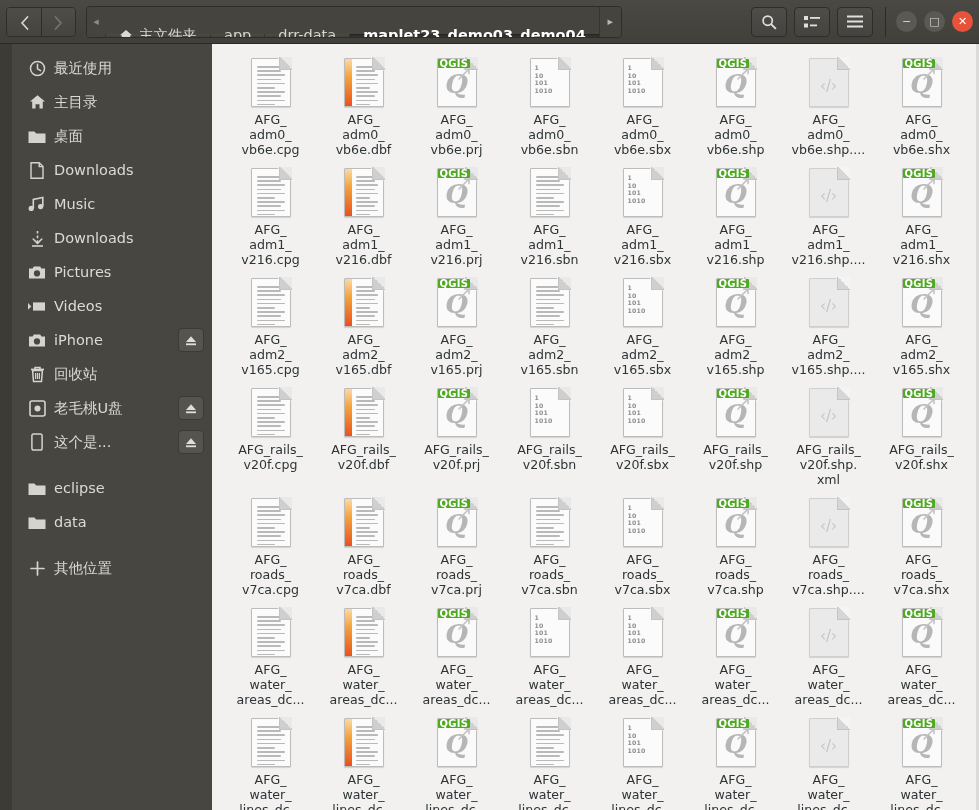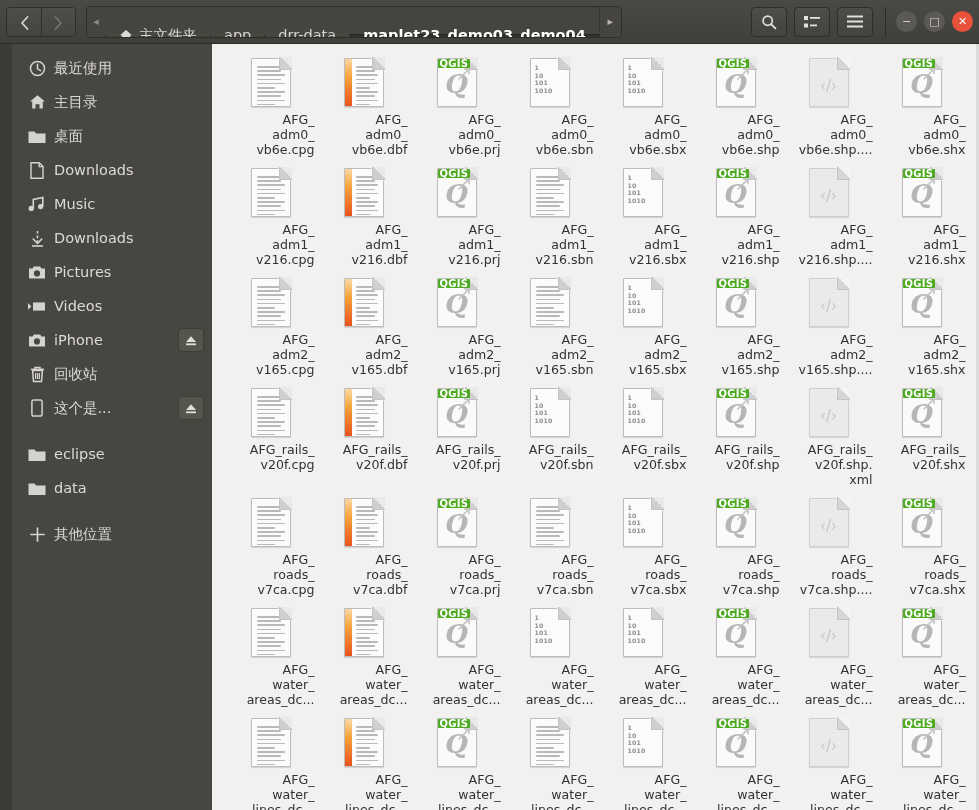--- a/index.html
+++ b/index.html
@@ -121,21 +121,21 @@
   }
   .cell {
     width: 93px; height: 110px;
     display: flex; flex-direction: column; align-items: center;
     padding-top: 6px;
     cursor: pointer;
   }
   .cell .label {
     margin-top: 5px;
     width: 88px;
-    text-align: right;
+    text-align: center;
     font-size: 12.6px;
     line-height: 15px;
     color: #2e3436;
     font-family: "DejaVu Sans", "Liberation Sans", sans-serif;
     word-break: break-all;
   }
 
   
   .ficon { width: 40px; height: 49px; position: relative; }
   .ficon .page {
@@ -383,20 +383,35 @@
               <path d="M1 3.4 H14" stroke="#d5d3cf" stroke-width="1.6"></path>
               <path d="M5 3.4 V1.6 h5 V3.4" stroke="#d5d3cf" stroke-width="1.5" fill="none"></path>
               <path d="M2.6 4.4 h9.8 l-0.9 11.2 h-8 Z" fill="none" stroke="#d5d3cf" stroke-width="1.5"></path>
               <path d="M5.6 7 V13 M7.5 7 V13 M9.4 7 V13" stroke="#d5d3cf" stroke-width="1.2"></path>
             </svg>
           </span>
           <span class="lbl">回收站</span>
         </div>
         <div class="side-item">
           <span class="ico">
+            <svg width="17" height="17" viewBox="0 0 17 17">
+              <rect x="1" y="1" width="15" height="15" rx="2" fill="none" stroke="#d5d3cf" stroke-width="1.6"></rect>
+              <circle cx="8.5" cy="8.5" r="3" fill="#d5d3cf"></circle>
+            </svg>
+          </span>
+          <span class="lbl">老毛桃U盘</span>
+          <span class="eject">
+            <svg width="12" height="11" viewBox="0 0 12 11">
+              <path d="M6 1.2 L11 7 H1 Z" fill="#e0ded9"></path>
+              <rect x="1" y="8.4" width="10" height="1.8" fill="#e0ded9"></rect>
+            </svg>
+          </span>
+        </div>
+        <div class="side-item">
+          <span class="ico">
             <svg width="12" height="18" viewBox="0 0 12 18">
               <rect x="0.9" y="0.9" width="10.2" height="16.2" rx="1.8" fill="none" stroke="#d5d3cf" stroke-width="1.5"></rect>
             </svg>
           </span>
           <span class="lbl">这个是...</span>
           <span class="eject">
             <svg width="12" height="11" viewBox="0 0 12 11">
               <path d="M6 1.2 L11 7 H1 Z" fill="#e0ded9"></path>
               <rect x="1" y="8.4" width="10" height="1.8" fill="#e0ded9"></rect>
             </svg>

